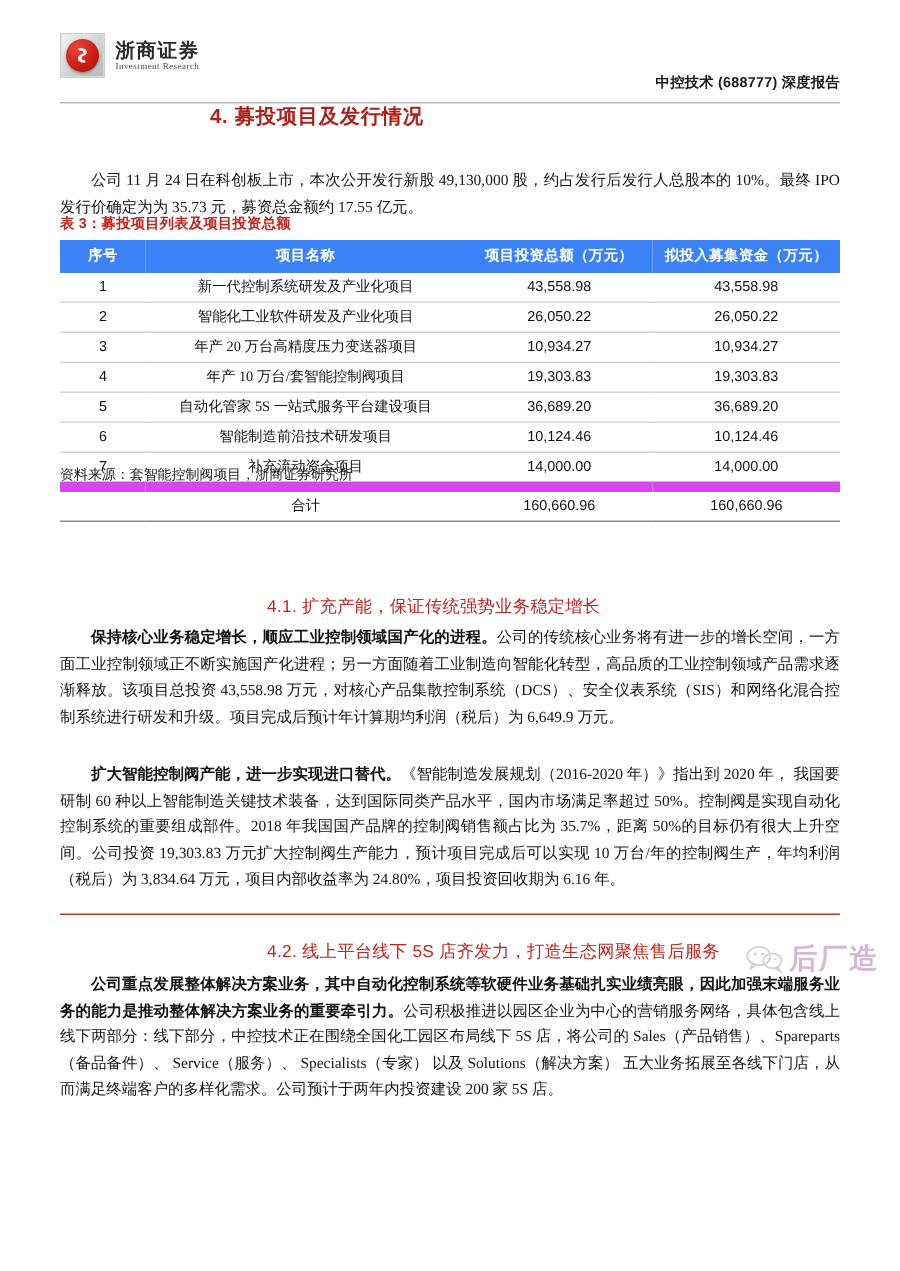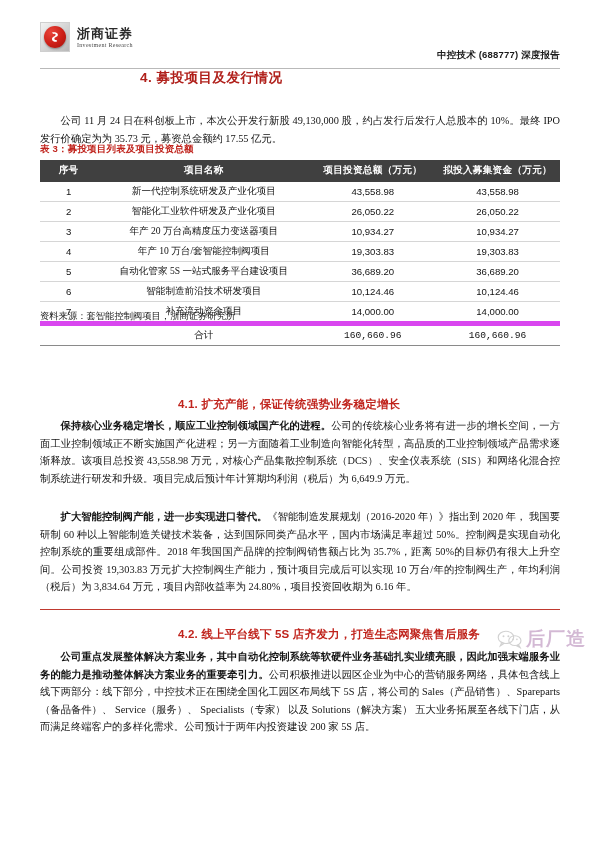--- a/index.html
+++ b/index.html
@@ -110,21 +110,21 @@
     top: 69px;
     font-family: "Liberation Sans", "DejaVu Sans", sans-serif;
     font-size: 13.5px;
     font-weight: bold;
     color: #b0201b;
     letter-spacing: .5px;
   }
   .h2-title {
     font-family: "Liberation Sans", "DejaVu Sans", sans-serif;
     font-size: 11.5px;
-    font-weight: bold;
+    font-weight: normal;
     color: #c0241d;
     letter-spacing: .2px;
     margin: 0;
   }
   .h2-41 {
     position: absolute;
     left: 178px;
     top: 397px;
   }
   .h2-42 {
@@ -167,42 +167,41 @@
   }
   table.fund-table {
     position: absolute;
     left: 40px;
     top: 160px;
     width: 520px;
     border-collapse: collapse;
     font-size: 9.6px;
   }
   table.fund-table thead th {
-    background: #404040;
+    background: #3b82f6;
     color: #ffffff;
     font-weight: bold;
     font-size: 9.6px;
     padding: 4px 2px 5px 2px;
     text-align: center;
     letter-spacing: .3px;
     border: none;
   }
   table.fund-table tbody td {
     text-align: center;
     padding: 3px 2px;
     border-bottom: 1px solid #d6d6d6;
     color: #121212;
     font-size: 9.6px;
   }
   table.fund-table tbody tr:last-child td {
     border-bottom: 1px solid #8a8a8a;
   }
   table.fund-table tbody tr.total-row td {
-    border-top: 5px solid #d946ef;
-    font-family: Liberation Mono, monospace;
+    border-top: 7px solid #d946ef;
   }
   .col-idx { width: 11%; }
   .col-name { width: 41%; }
   .col-amt { width: 24%; }
   .col-raise { width: 24%; }
   .num-cell {
     font-family: "Liberation Sans", "DejaVu Sans", sans-serif;
     font-size: 9.3px;
   }
   .source-note {

